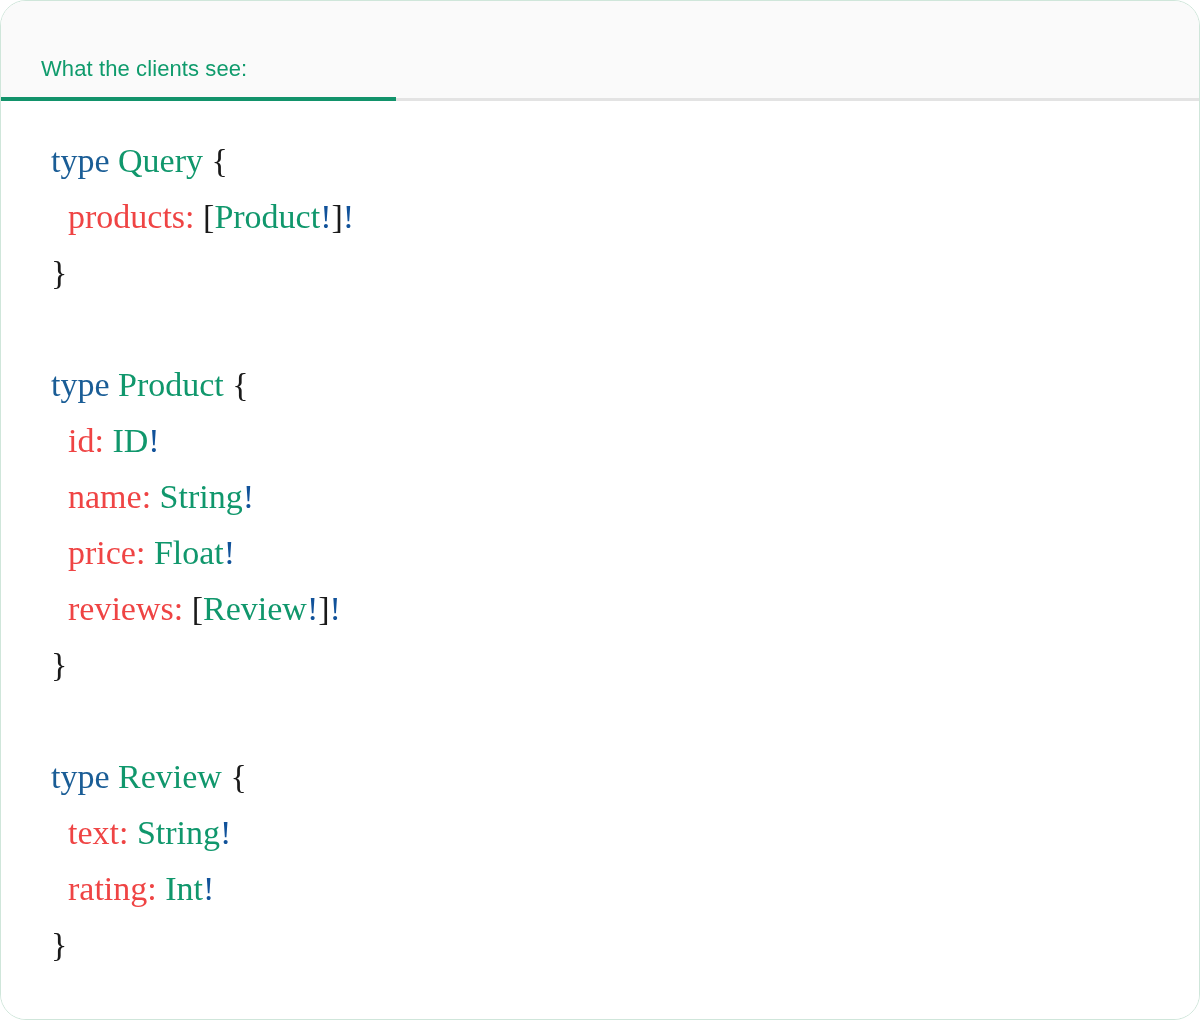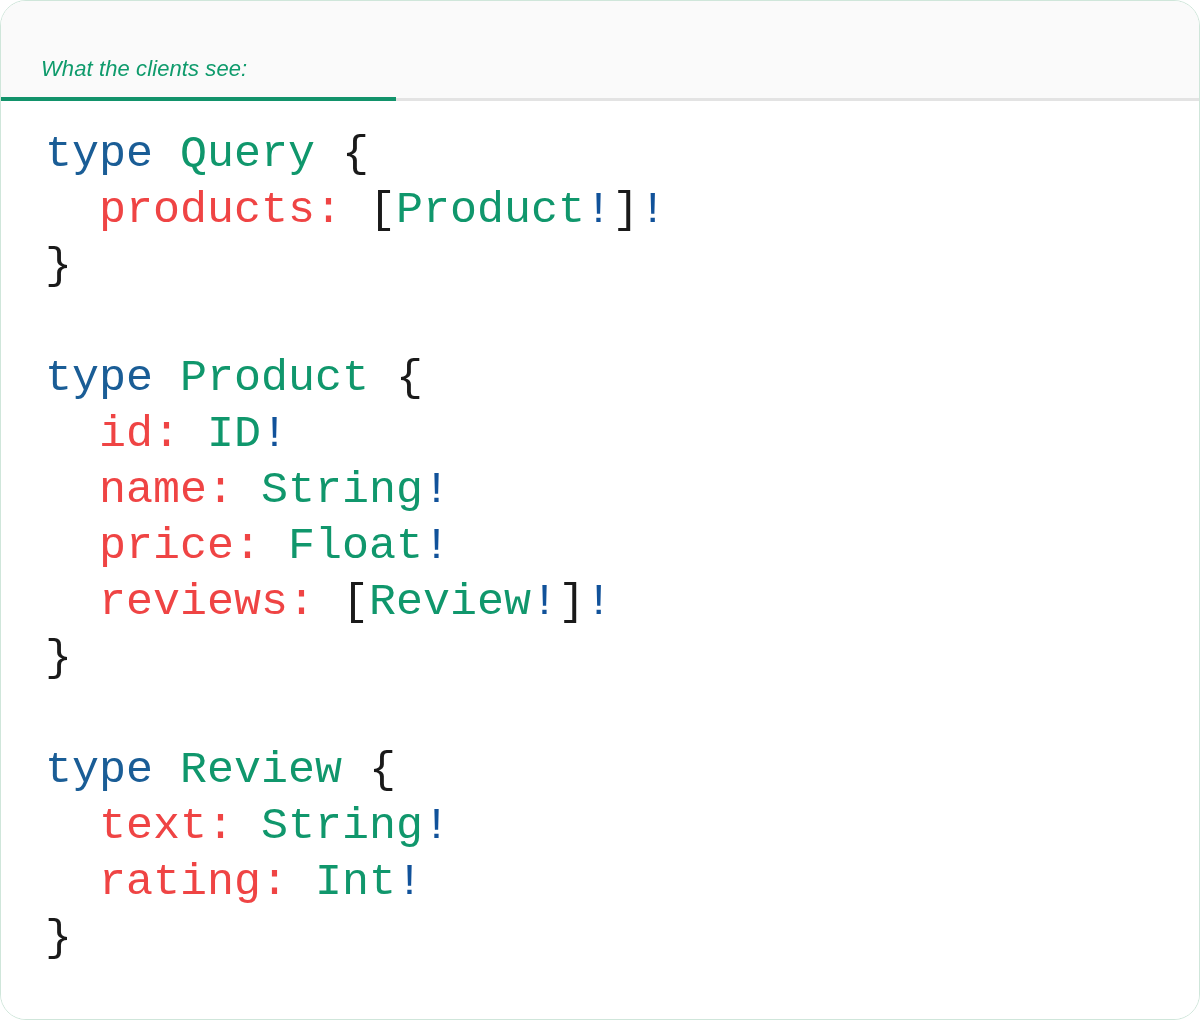--- a/index.html
+++ b/index.html
@@ -61,45 +61,44 @@
     font-family: "Liberation Sans", sans-serif;
   }
   .tab-label {
     display: block;
     font-size: 22px;
     line-height: 28px;
     font-weight: 400;
     color: #0f9b6c;
     letter-spacing: 0.1px;
     white-space: nowrap;
-    font-style: italic;
   }
   
   .tab::after {
     content: "";
     position: absolute;
     left: 0;
     bottom: 0;
     width: 395px;
     height: 4px;
     background: #12936b;
   }
 
   
   .code-area {
     flex: 1 1 auto;
     background: #ffffff;
     padding: 22px 0 0 0;
     overflow: hidden;
   }
   pre.code {
-    margin: 4px;
+    margin: 10px;
     padding: 0 0 0 40px;
-    font-family: Liberation Mono, monospace;
-    font-size: 45px;
+    font-family: Liberation Serif, serif;
+    font-size: 34px;
     line-height: 56px;
     color: #1a1a1a;
     white-space: pre;
     tab-size: 2;
   }
   .ln { display: block; min-height: 56px; }
 
   
   .t-kw    { color: #1a5d96; }   
   .t-type  { color: #10976c; }   

